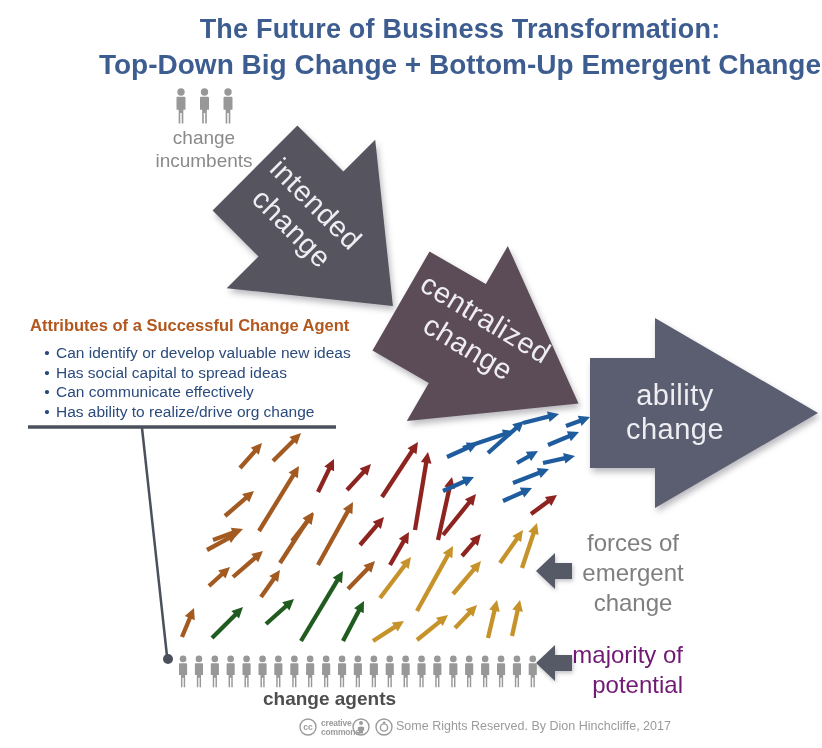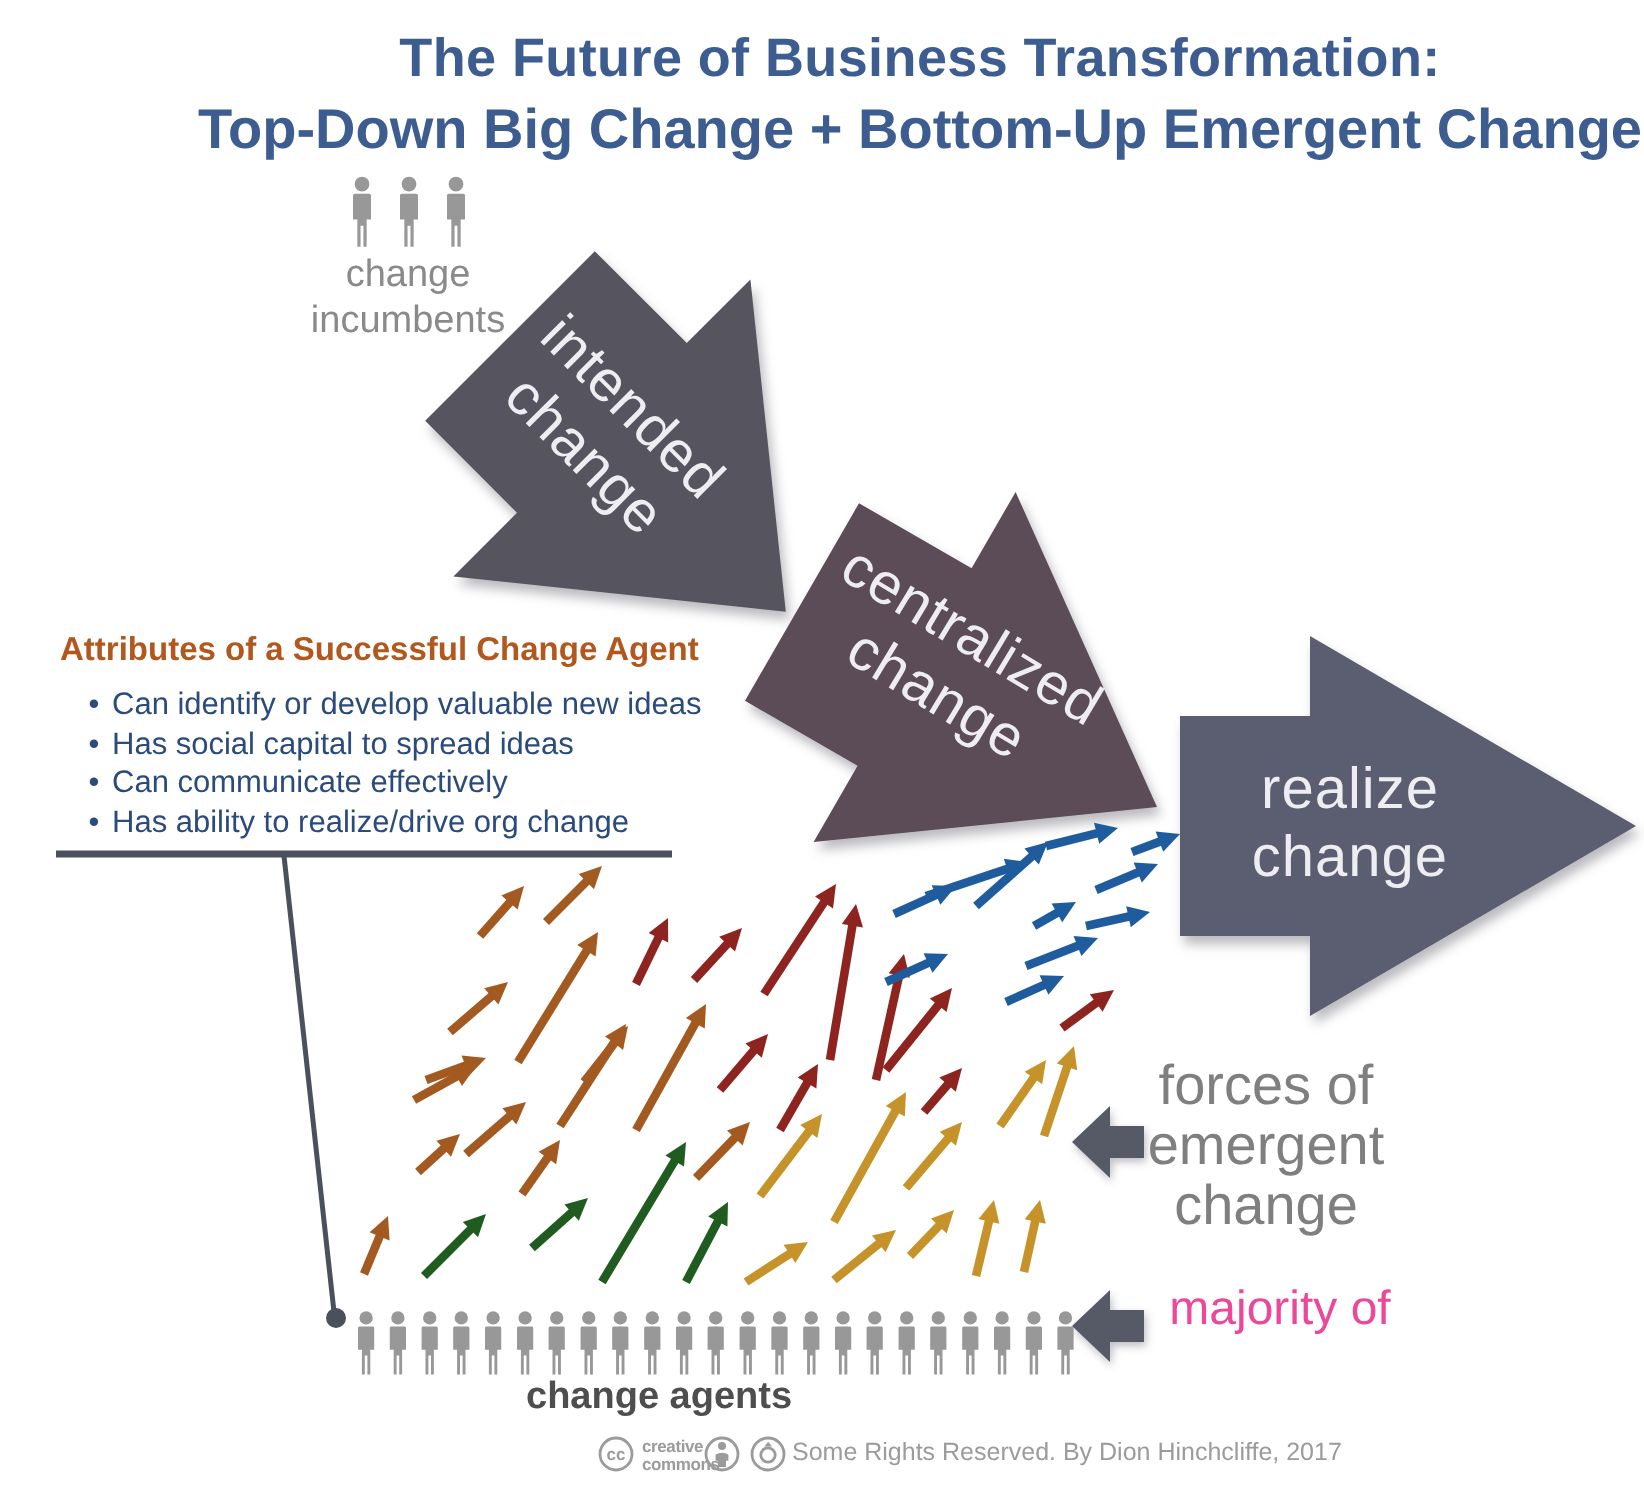--- a/index.html
+++ b/index.html
@@ -9,22 +9,22 @@
   .big-arrow{filter:drop-shadow(2px 4px 3px rgba(70,70,85,.38));}
   .ptr-arrow{filter:drop-shadow(1px 2px 2px rgba(70,70,85,.35));}
 
   .title-line{position:absolute;left:98px;width:724px;text-align:center;
               font-weight:bold;color:#3D5D90;}
   #title1{top:14px;font-size:27px;letter-spacing:.2px;}
   #title2{top:49px;font-size:28px;}
 
   .gray-label{position:absolute;color:#8A8A8A;text-align:center;font-weight:300;}
   #lbl-incumbents{left:140px;top:126px;width:128px;font-size:19px;line-height:23px;}
-  #lbl-forces{left:568px;top:528px;width:130px;font-size:28px;line-height:30px;color:#7F7F7F;}
-  #lbl-majority{left:570px;top:640px;width:140px;font-size:24px;line-height:30px;color:#ec4899;}
+  #lbl-forces{left:568px;top:528px;width:130px;font-size:24px;line-height:30px;color:#7F7F7F;}
+  #lbl-majority{left:543px;top:640px;width:140px;font-size:24px;line-height:30px;color:#701a75;text-align:right;}
   .gray-label span{display:block;}
 
   #lbl-agents{position:absolute;left:263px;top:688px;width:200px;text-align:left;
               font-weight:bold;font-size:19px;color:#4E4E4E;}
 
   .arrowlabel{position:absolute;text-align:center;color:#EEEDF1;font-size:29px;
               line-height:34px;font-weight:300;letter-spacing:.5px;}
   .arrowlabel span{display:block;}
   #albl-intended{left:214px;top:182px;width:180px;transform:rotate(45deg);}
   #albl-centralized{left:377px;top:299px;width:200px;transform:rotate(31deg);}
@@ -209,39 +209,40 @@
 
   <div id="albl-intended" class="arrowlabel">
     <span>intended</span>
     <span>change</span>
   </div>
   <div id="albl-centralized" class="arrowlabel">
     <span>centralized</span>
     <span>change</span>
   </div>
   <div id="albl-realized" class="arrowlabel">
-    <span>realize</span>
+    <span>ability</span>
     <span>change</span>
   </div>
 
   <div id="attr-title">Attributes of a Successful Change Agent</div>
   <div id="attr-list">
       <div class="bullet-line"><span class="dot">•</span><span>Can identify or develop valuable new ideas</span></div>
       <div class="bullet-line"><span class="dot">•</span><span>Has social capital to spread ideas</span></div>
       <div class="bullet-line"><span class="dot">•</span><span>Can communicate effectively</span></div>
       <div class="bullet-line"><span class="dot">•</span><span>Has ability to realize/drive org change</span></div>
     </div>
 
   <div id="lbl-forces" class="gray-label">
     <span>forces of</span>
     <span>emergent</span>
     <span>change</span>
   </div>
   <div id="lbl-majority" class="gray-label">
     <span>majority of</span>
+    <span>potential</span>
   </div>
 
   <div id="lbl-agents">change agents</div>
 
   <div id="footer">
     <svg id="cc-icons" width="100" height="22" viewBox="0 0 100 22">
       <g>
         <circle cx="9" cy="11" r="8" fill="none" stroke="#9B9B9B" stroke-width="1.4"></circle>
         <text x="9" y="14.2" font-size="8.5" font-weight="bold" fill="#9B9B9B" text-anchor="middle" font-family="Liberation Sans, sans-serif">cc</text>
       </g>

